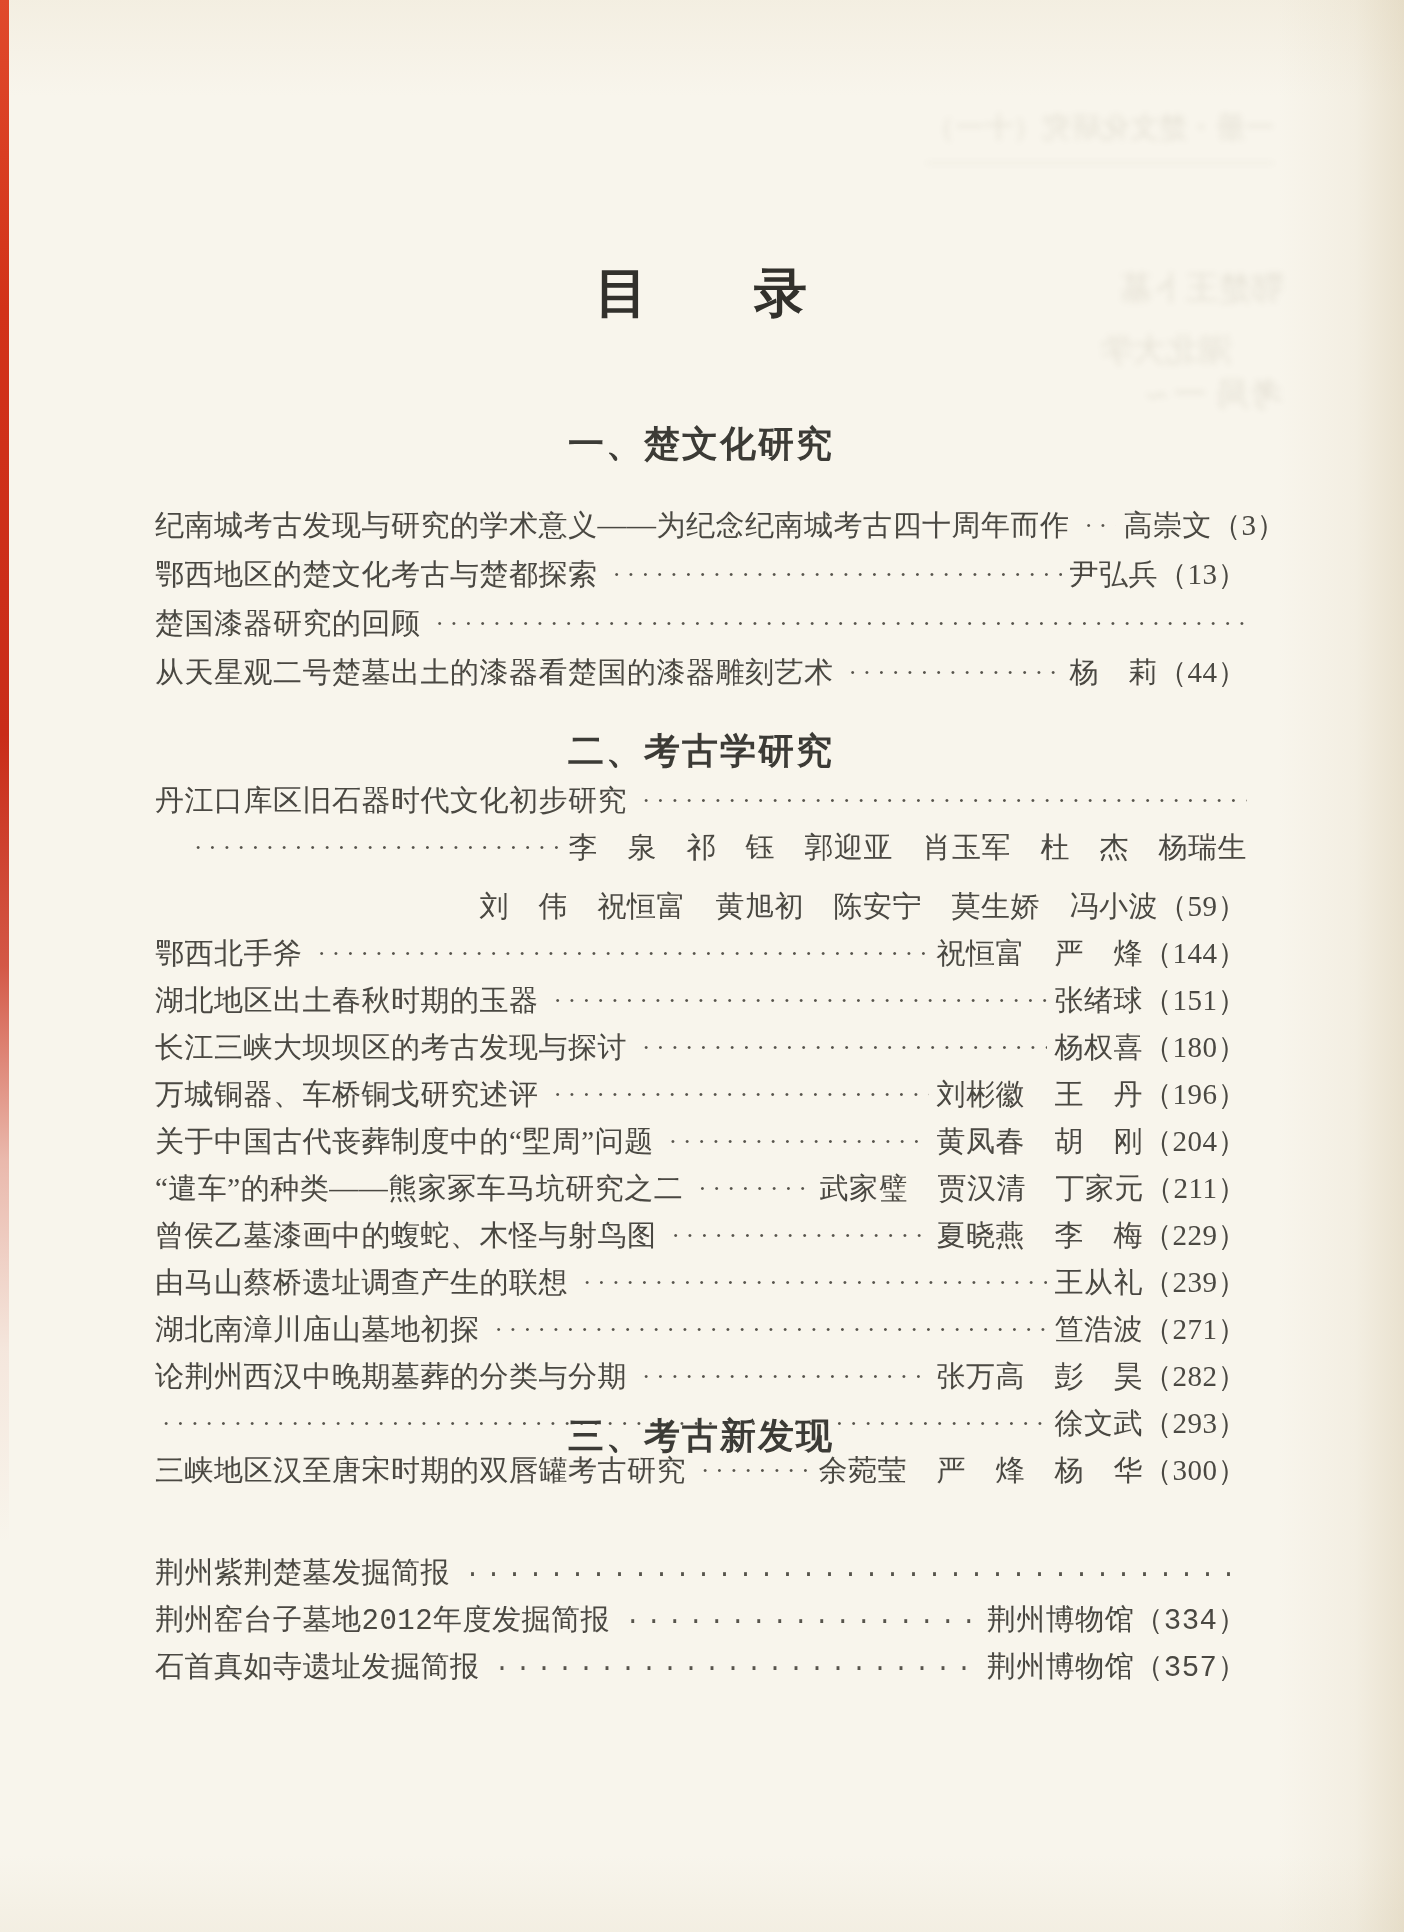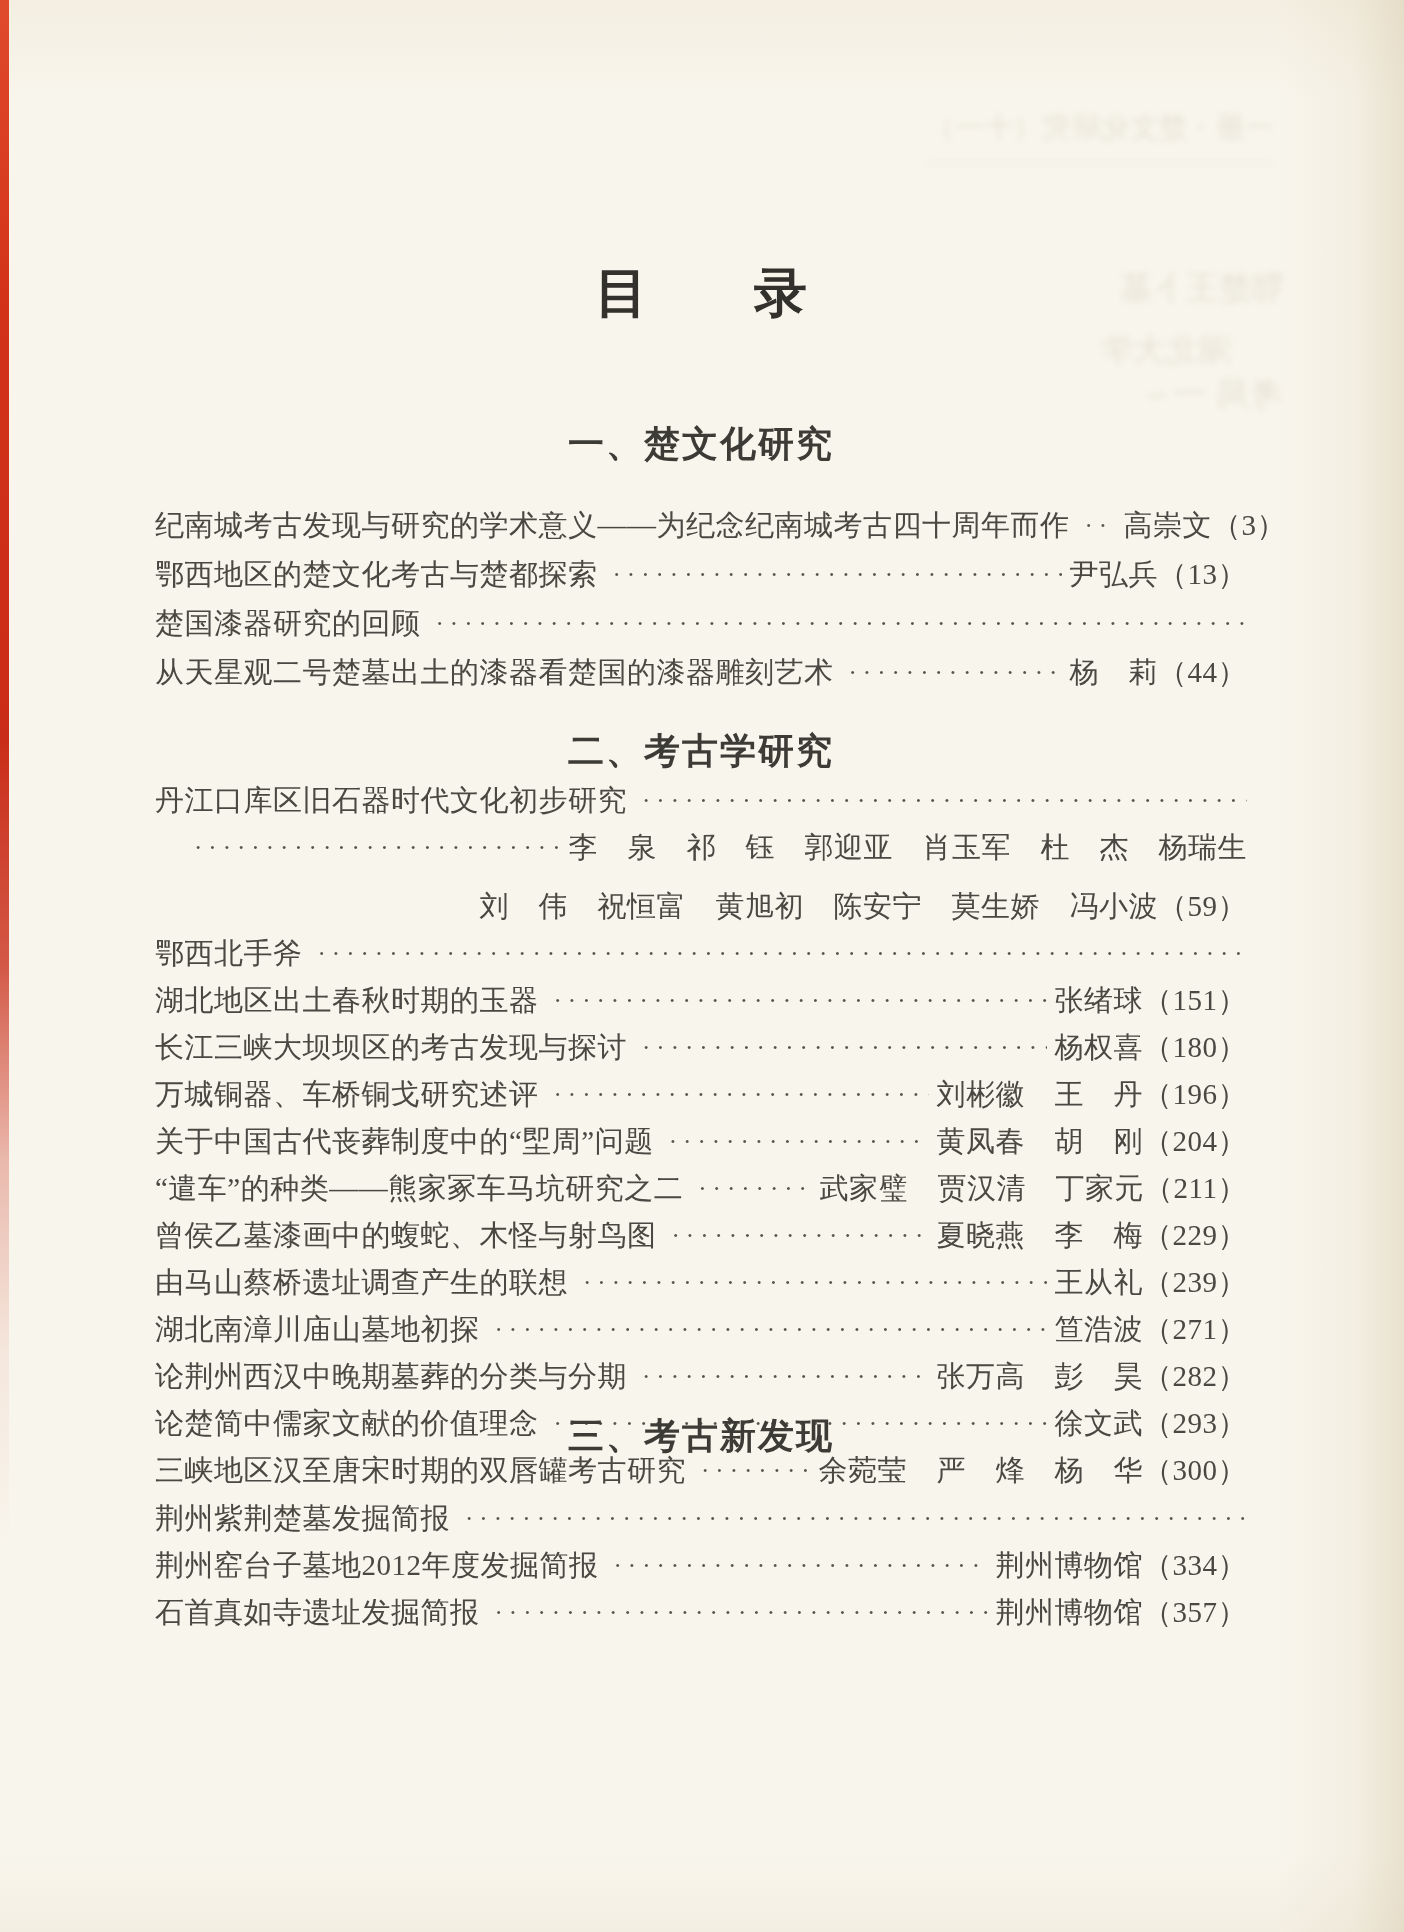--- a/index.html
+++ b/index.html
@@ -30,21 +30,21 @@
     font-family:"Liberation Serif","DejaVu Serif",serif;
   }
   .sec-heading{
     position:absolute;left:155px;width:1092px;margin:0;
     text-align:center;
     font-family:"DejaVu Sans","Liberation Sans",sans-serif;
     font-weight:700;font-size:36px;color:#3c3b36;letter-spacing:2px;
   }
   .h1{top:420px;} .h2{top:727px;} .h3{top:1412px;}
   .rows{position:absolute;left:155px;width:1092px;}
-  .r1{top:501px;} .r2{top:777px;} .r3{top:1495px;}
+  .r1{top:501px;} .r2{top:777px;} .r3{top:1551px;font-family:Liberation Mono, monospace;}
   .row{
     display:flex;align-items:center;
     height:47px;line-height:47px;
     font-size:29px;color:#4a4842;letter-spacing:0.5px;gap:8px;
   }
   .r1 .row{height:49px;line-height:49px;}
   .row.right{justify-content:flex-end;margin-top:12px;}
   .row .t{white-space:nowrap;flex:0 0 auto;}
   .row .a{white-space:nowrap;flex:0 0 auto;}
   .row .leader{
@@ -115,20 +115,21 @@
       <div class="row" style="padding-left: 32px;">
         <span class="leader">····························································································································································································································</span>
         <span class="a">李　泉　祁　钰　郭迎亚　肖玉军　杜　杰　杨瑞生</span>
       </div>
       <div class="row right">
         <span class="a">刘　伟　祝恒富　黄旭初　陈安宁　莫生娇　冯小波（59）</span>
       </div>
       <div class="row">
         <span class="t">鄂西北手斧</span>
         <span class="leader">····························································································································································································································</span>
+        <span class="a">祝恒富　严　烽（144）</span>
       </div>
       <div class="row">
         <span class="t">湖北地区出土春秋时期的玉器</span>
         <span class="leader">····························································································································································································································</span>
         <span class="a">张绪球（151）</span>
       </div>
       <div class="row">
         <span class="t">长江三峡大坝坝区的考古发现与探讨</span>
         <span class="leader">····························································································································································································································</span>
         <span class="a">杨权喜（180）</span>
@@ -162,21 +163,20 @@
         <span class="t">湖北南漳川庙山墓地初探</span>
         <span class="leader">····························································································································································································································</span>
         <span class="a">笪浩波（271）</span>
       </div>
       <div class="row">
         <span class="t">论荆州西汉中晚期墓葬的分类与分期</span>
         <span class="leader">····························································································································································································································</span>
         <span class="a">张万高　彭　昊（282）</span>
       </div>
       <div class="row">
-        <span class="t">论楚简中儒家文献的价值理念</span>
         <span class="leader">····························································································································································································································</span>
         <span class="a">徐文武（293）</span>
       </div>
       <div class="row">
         <span class="t">三峡地区汉至唐宋时期的双唇罐考古研究</span>
         <span class="leader">····························································································································································································································</span>
         <span class="a">余菀莹　严　烽　杨　华（300）</span>
       </div>
     </div>
 

